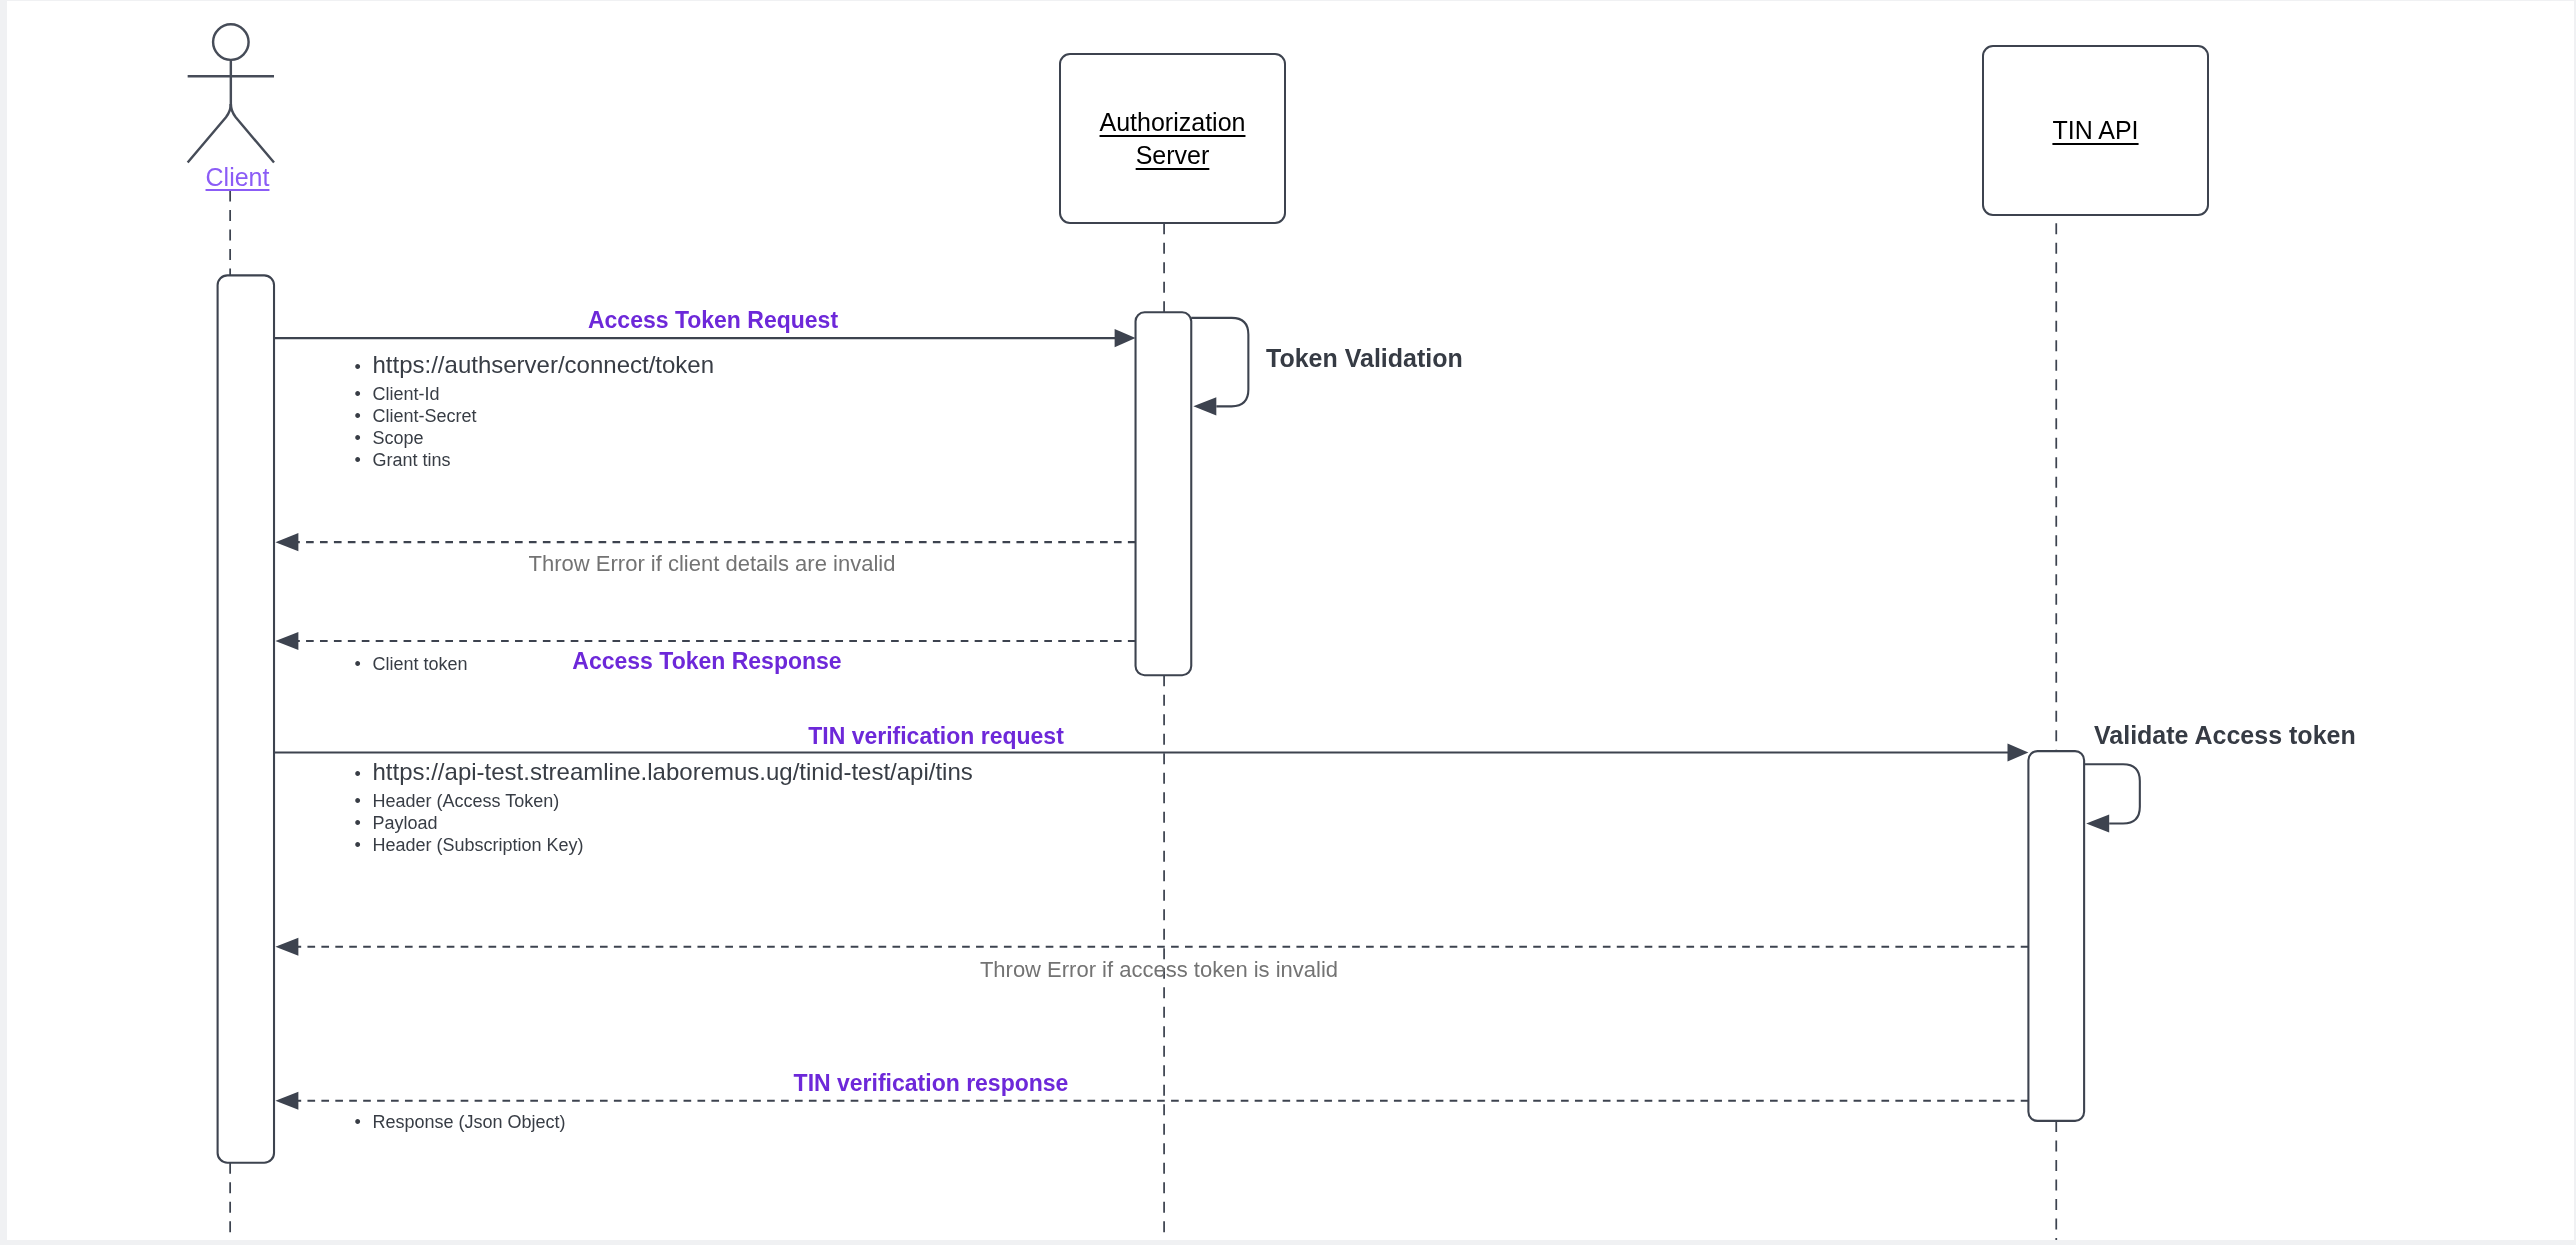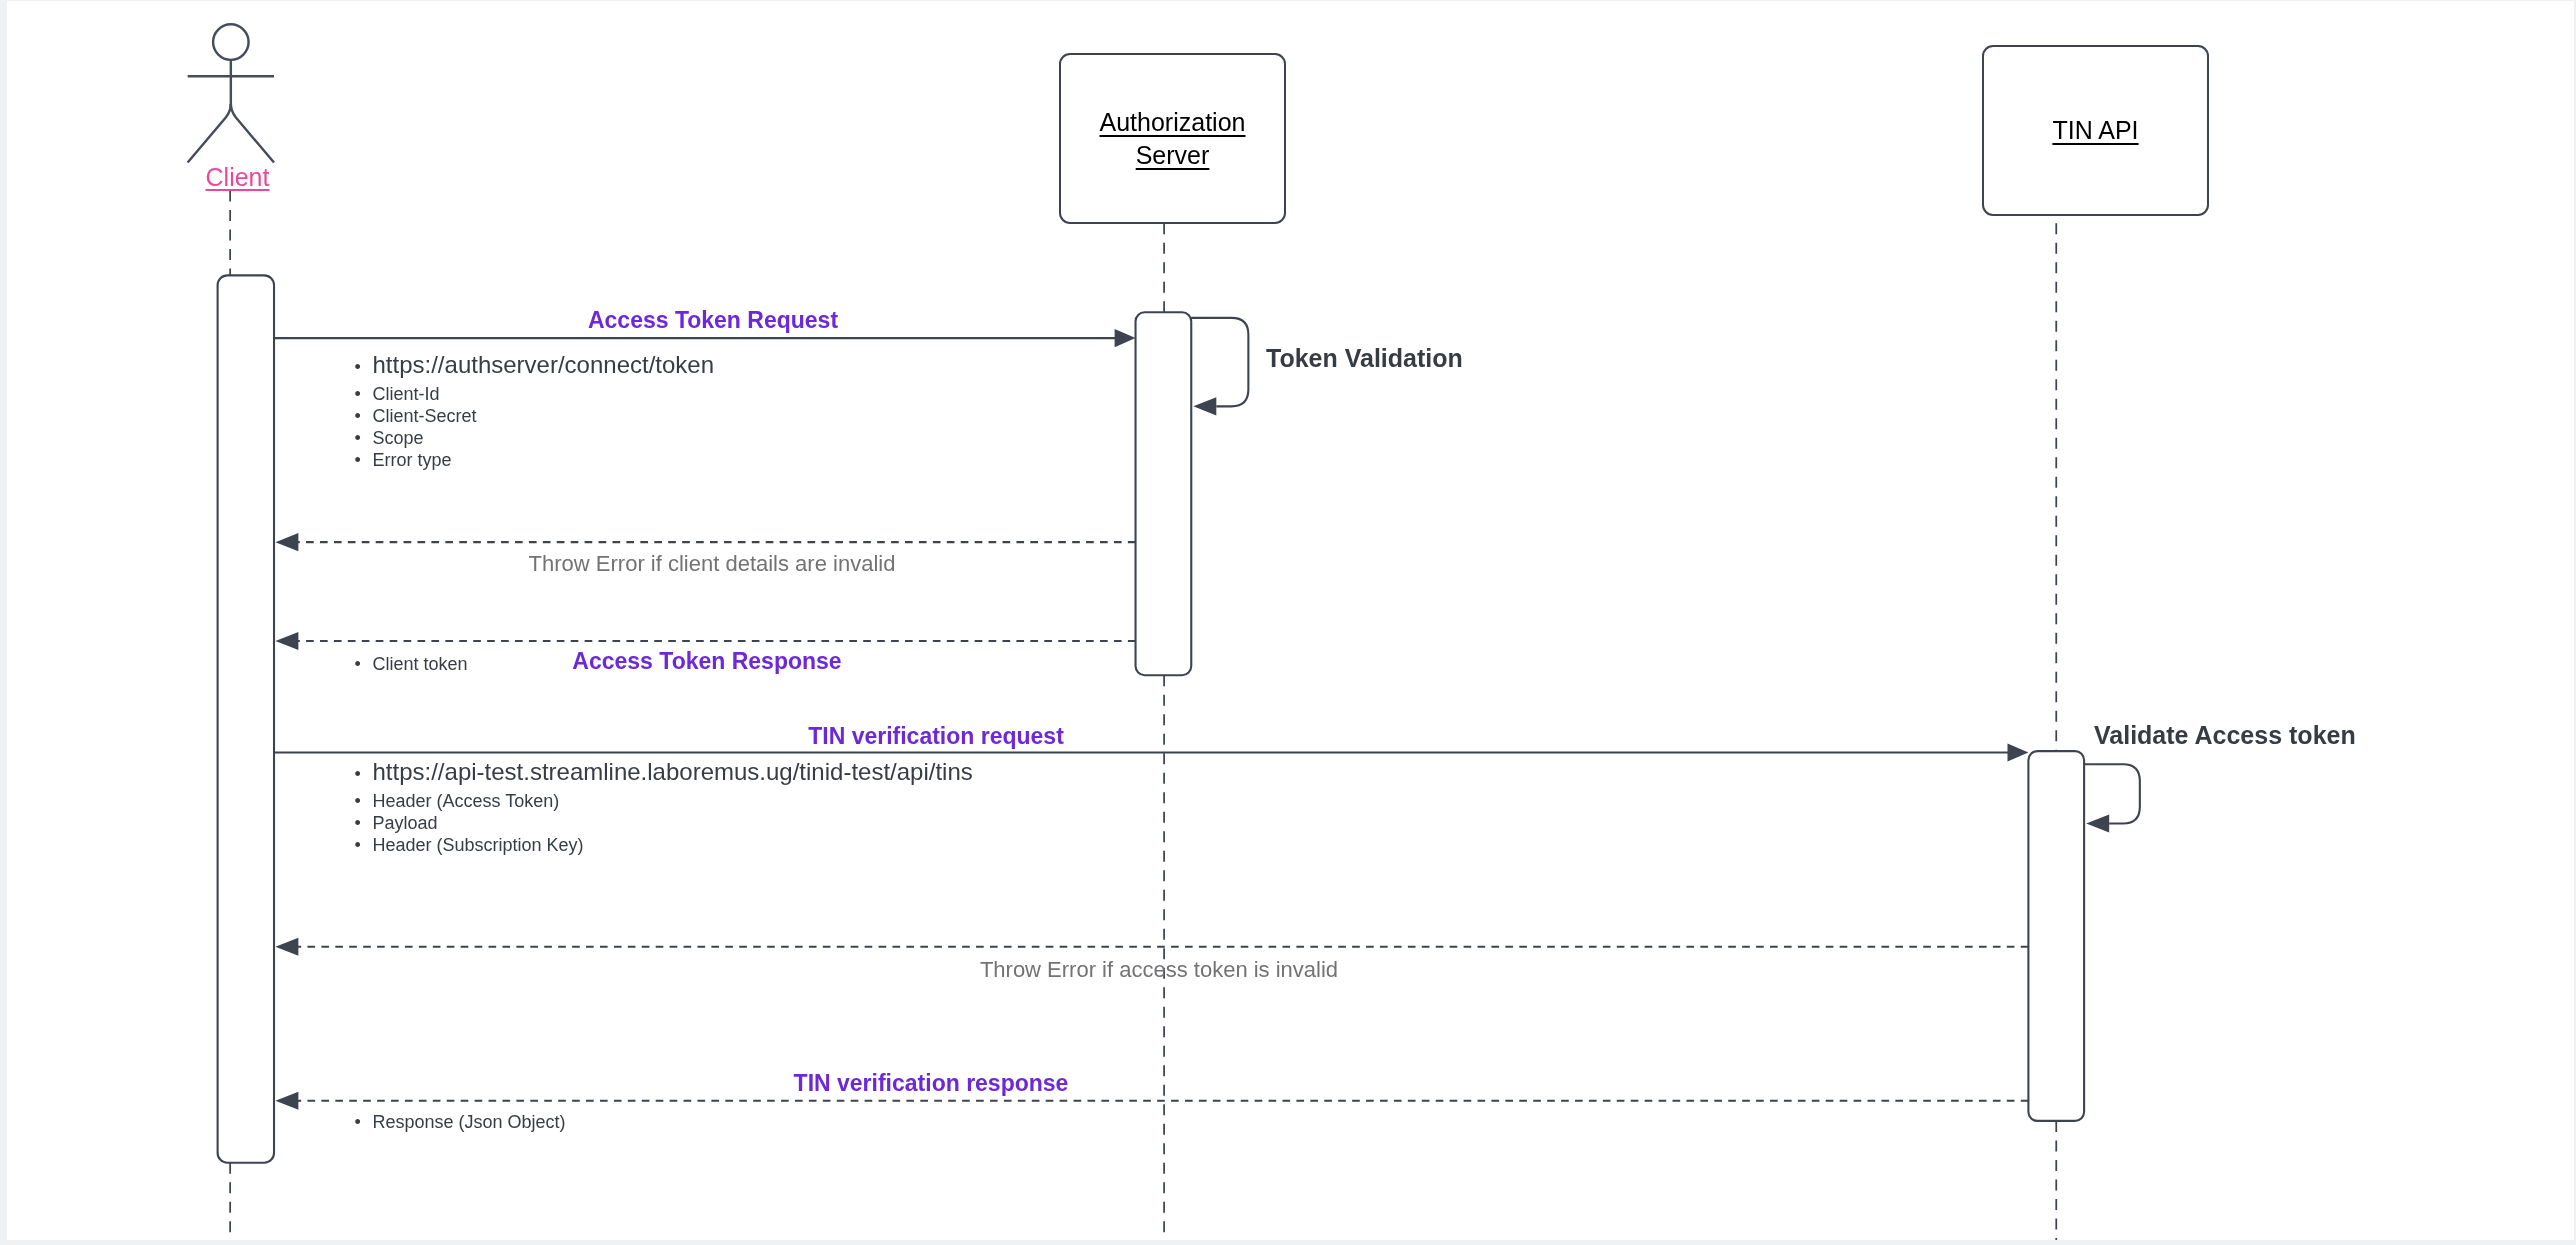--- a/index.html
+++ b/index.html
@@ -40,21 +40,21 @@
     color:#000000;
     text-decoration:underline;
     text-decoration-thickness:1.7px;
     text-underline-offset:3.5px;
     padding:0 12.5px;
   }
   .actor-name{
     position:absolute;
     width:153px;text-align:center;
     font-size:25px;line-height:29px;
-    color:#ec4899;
+    color:#8b5cf6;
     text-decoration:underline;
     text-decoration-thickness:2.1px;
     text-underline-offset:2.8px;
   }
 
   
   .msg-label{
     position:absolute;
     width:432px;
     text-align:center;
@@ -186,21 +186,21 @@
 
     <div class="msg-label plain" style="left:936px;top:956px;">Throw Error if access token is invalid</div>
 
     <div class="msg-label" style="left:708px;top:1067px;">TIN verification response</div>
 
     <ul class="msg-bullets" style="left:343px;top:348px;">
       <li class="primary">https://authserver/connect/token</li>
       <li>Client-Id</li>
       <li>Client-Secret</li>
       <li>Scope</li>
-      <li>Error type</li>
+      <li>Grant tins</li>
     </ul>
 
     <ul class="msg-bullets" style="left:343px;top:652px;">
       <li>Client token</li>
     </ul>
 
     <ul class="msg-bullets" style="left:343px;top:755px;">
       <li class="primary">https://api-test.streamline.laboremus.ug/tinid-test/api/tins</li>
       <li>Header (Access Token)</li>
       <li>Payload</li>

